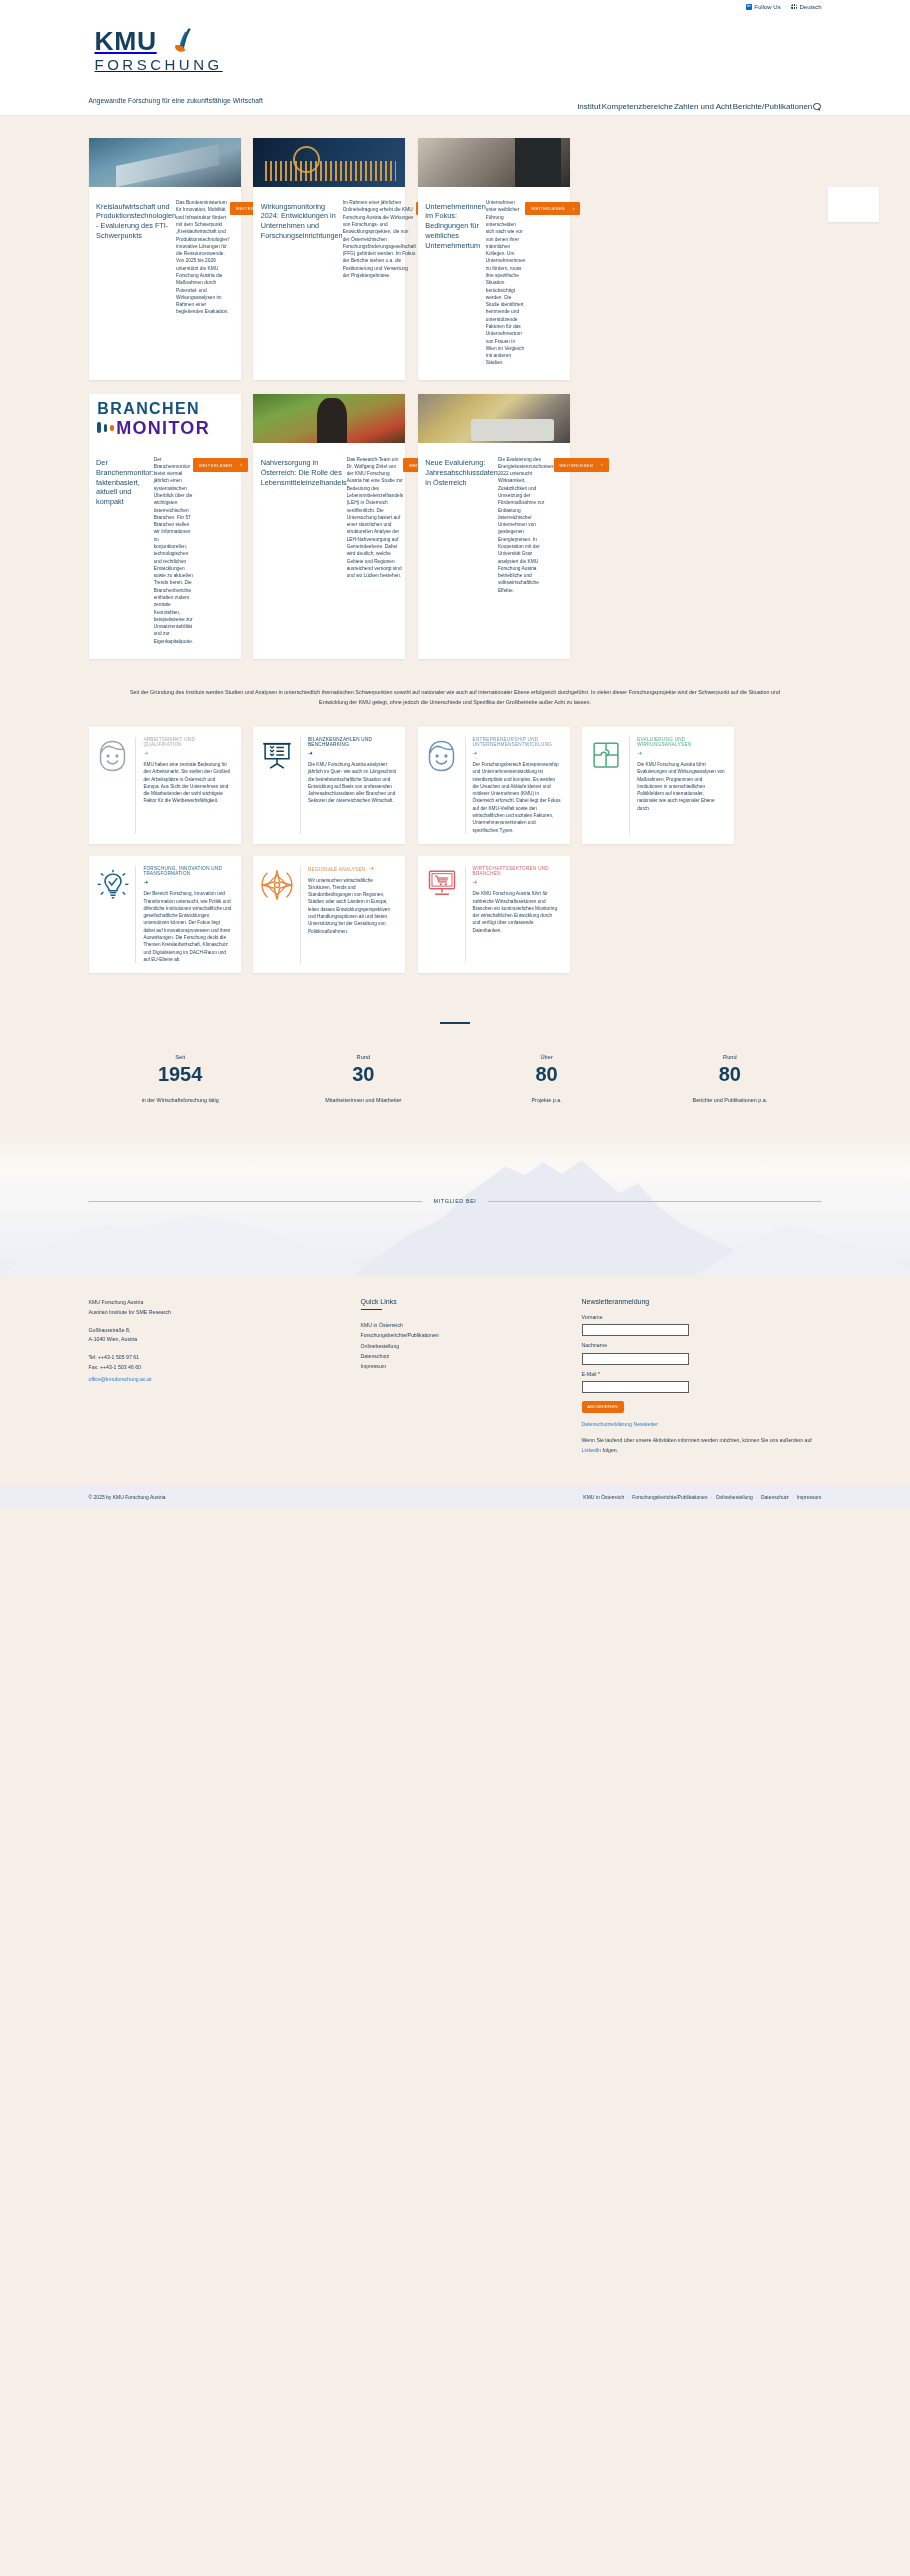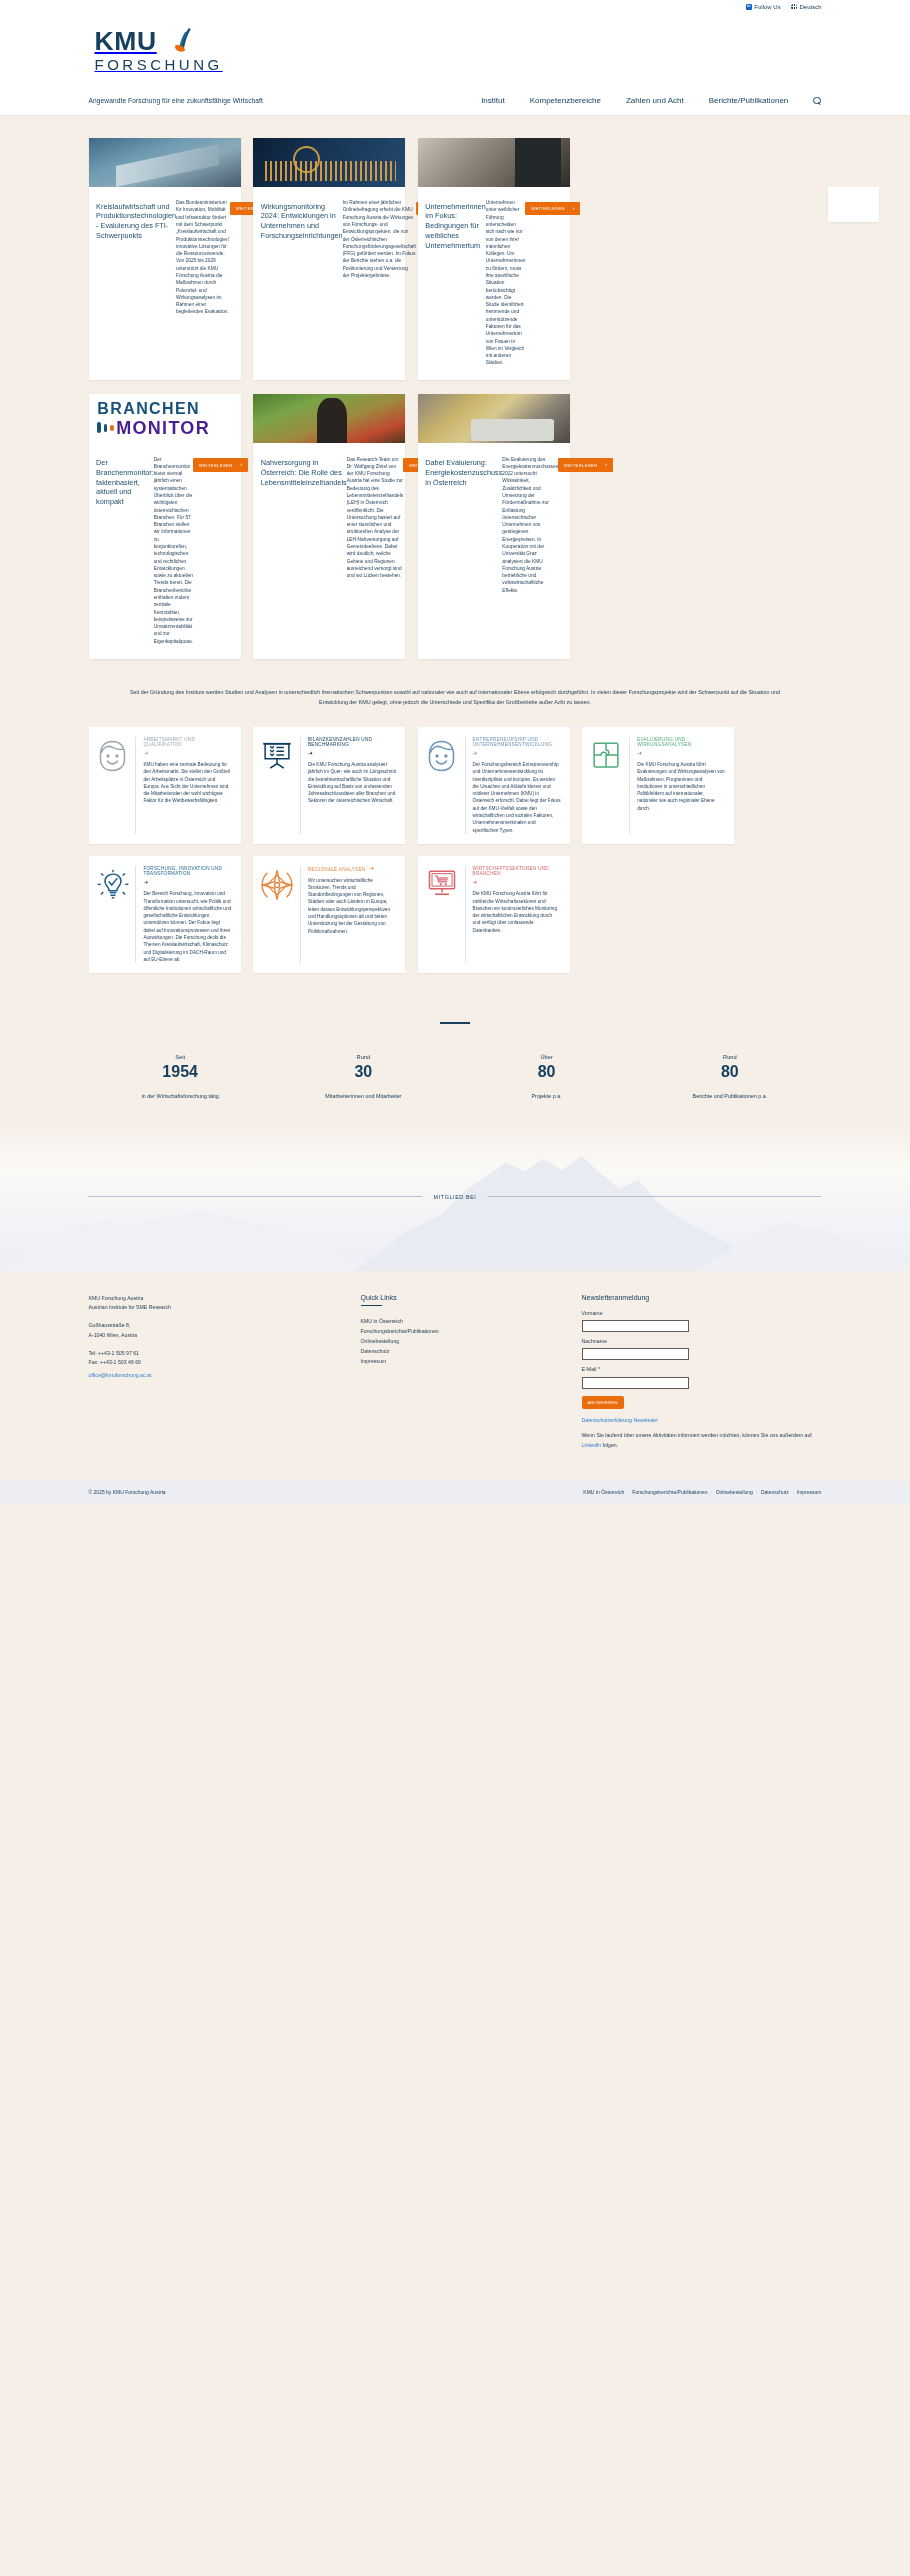--- a/index.html
+++ b/index.html
@@ -42,22 +42,22 @@
   .logo-forsch {
     font-size:15px; letter-spacing:3.5px; color:#16405e; line-height:1.2; margin-top:1.3px;
     font-family:"Liberation Sans", sans-serif;
   }
   .logo-mark { position:absolute; left:75px; top:-1.3px; width:21.5px; height:30px; }
   .tagline {
     position:absolute; left:0; bottom:11.4px;
     font-size:6.6px; color:#16405e; letter-spacing:0.1px;
   }
   nav.mainnav {
-    position:absolute; right:0; bottom:10px;
-    display:flex; align-items:center; gap:25px;
+    position:absolute; right:0; bottom:4px;
+    display:flex; align-items:center; gap:1px;
     font-size:8px; color:#16405e;
   }
   nav.mainnav a { color:#16405e; text-decoration:none; white-space:nowrap; }
   .search-ico { width:8.2px; height:8.2px; position:relative; display:inline-block; }
   .search-ico::before{content:"";position:absolute;left:0;top:0;width:5.7px;height:5.7px;border:1px solid #16405e;border-radius:50%;}
   .search-ico::after{content:"";position:absolute;left:5px;top:5px;width:3.2px;height:1px;background:#16405e;transform:rotate(45deg);transform-origin:left center;}
 
   
   .news { padding:21.5px 0 14px; }
   .news-row { display:flex; gap:12.6px; margin-bottom:14px; }
@@ -124,21 +124,21 @@
     display:flex; align-items:center; gap:3.8px; flex-wrap:wrap;
   }
   .tile-label .arr { font-size:5.7px; line-height:1; }
   .tile-text { font-size:4.7px; line-height:1.55; color:#27455f; }
 
   
   .stats-sec { padding-top:12.6px; }
   .stats { display:flex; padding:14px 0 25px; }
   .stat { flex:1; text-align:center; color:#16405e; }
   .stat-pre { font-size:5.7px; margin-bottom:2.5px; }
-  .stat-num { font-size:16px; font-weight:bold; line-height:1.1; margin-bottom:11px; }
+  .stat-num { font-size:20px; font-weight:bold; line-height:1.1; margin-bottom:11px; }
   .stat-post { font-size:5.4px; line-height:1.7; }
 
   
   .mitglied {
     position:relative; height:145px;
     background:linear-gradient(180deg,#f6efe8 0%,#fbf9f6 28%,#f2f3f7 70%,#eceef4 100%);
     overflow:hidden;
   }
   .mtn { position:absolute; bottom:0; left:0; width:100%; height:120px; }
   .mitglied-inner {
@@ -306,21 +306,21 @@
           <button class="btn-orange">
             <span>WEITERLESEN</span>
             <span class="chev">›</span>
           </button>
         </div>
       </article>
 
       <article class="card">
         <div class="card-img img-gas"></div>
         <div class="card-body">
-          <h3 class="card-title">Dabei Evaluierung: Energiekostenzuschuss in Österreich</h3>
+          <h3 class="card-title">Neue Evaluierung: Jahresabschlussdaten in Österreich</h3>
           <p class="card-text">Die Evaluierung des Energiekostenzuschusses 2022 untersucht Wirksamkeit, Zusätzlichkeit und Umsetzung der Fördermaßnahme zur Entlastung österreichischer Unternehmen von gestiegenen Energiepreisen. In Kooperation mit der Universität Graz analysiert die KMU Forschung Austria betriebliche und volkswirtschaftliche Effekte.</p>
           <button class="btn-orange">
             <span>WEITERLESEN</span>
             <span class="chev">›</span>
           </button>
         </div>
       </article>
     </div>
   </div>
 </section>

